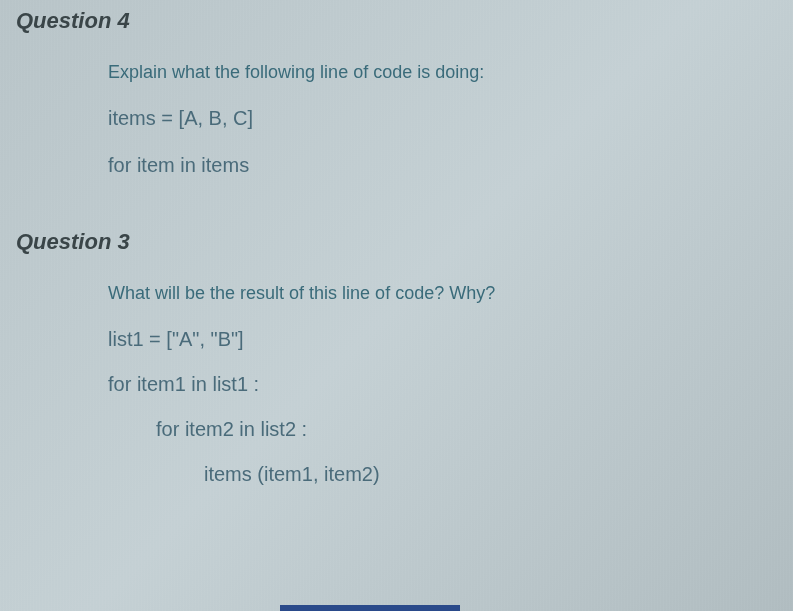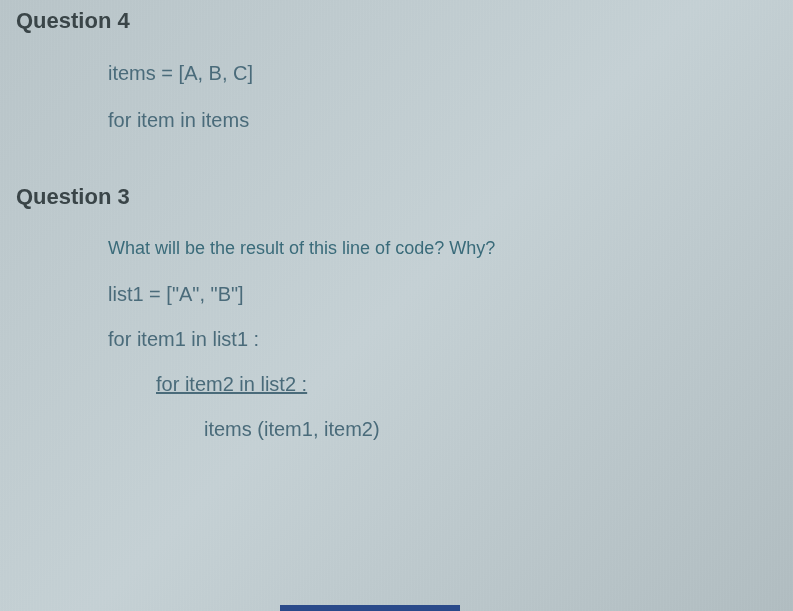--- a/index.html
+++ b/index.html
@@ -35,40 +35,40 @@
       padding: 8px 0 0 0;
       position: relative;
       z-index: 1;
     }
     .question-heading {
       font-size: 22px;
       font-weight: bold;
       color: #3a4548;
       padding-left: 16px;
       margin-bottom: 28px;
+      font-style: italic;
     }
     .question-block {
       padding-left: 108px;
       padding-right: 20px;
     }
     .prompt-text {
       font-size: 18px;
       color: #3a6b7a;
       margin-bottom: 24px;
       font-weight: 500;
     }
     .code-line {
       font-size: 20px;
       color: #4a6b7a;
       margin-bottom: 24px;
       font-family: Arial, sans-serif;
     }
     .indent-1 {
       padding-left: 48px;
-      text-decoration: underline;
     }
     .indent-2 {
       padding-left: 96px;
     }
     .q5-heading {
       margin-top: 52px;
       margin-bottom: 28px;
     }
     .code-line-tight {
       margin-bottom: 22px;
@@ -83,20 +83,21 @@
     }
   </style>
 </head>
 <body>
 
 <div class="content">
 
   <div class="question-heading">Question 4</div>
 
   <div class="question-block">
+    <div class="prompt-text">Explain what the following line of code is doing:</div>
     <div class="code-line">items = [A, B, C]</div>
     <div class="code-line">for item in items</div>
   </div>
 
   <div class="question-heading q5-heading">Question 3</div>
 
   <div class="question-block">
     <div class="prompt-text">What will be the result of this line of code? Why?</div>
     <div class="code-line code-line-tight">list1 = ["A", "B"]</div>
     <div class="code-line code-line-tight">for item1 in list1 :</div>

